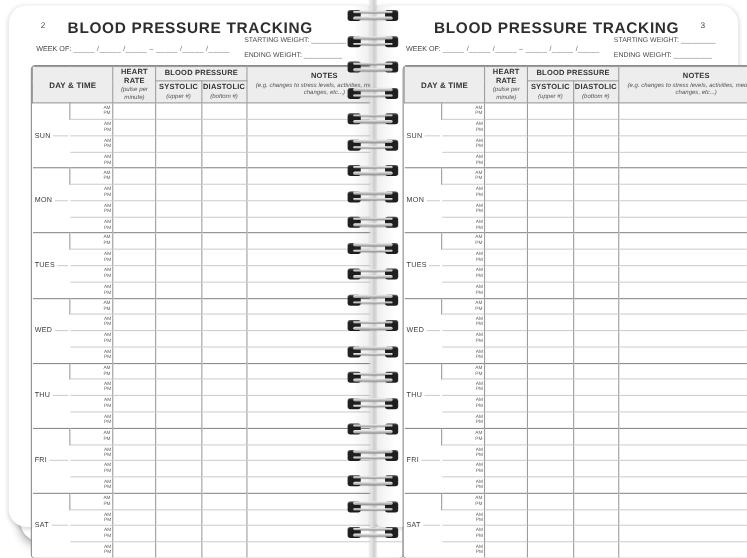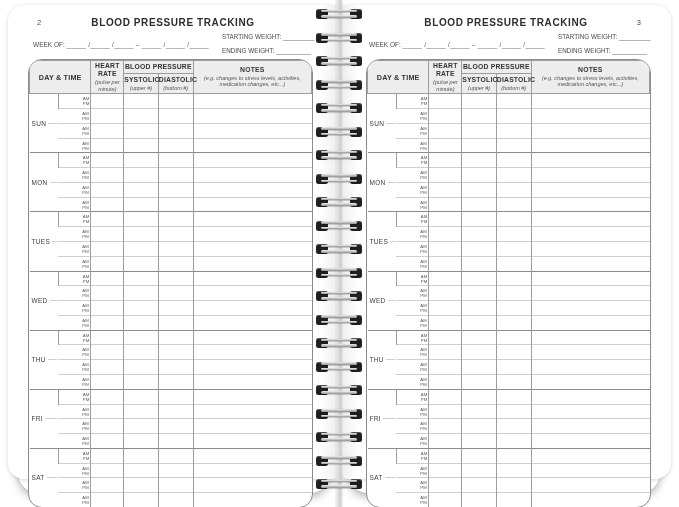--- a/index.html
+++ b/index.html
@@ -27,32 +27,32 @@
   .page-right{left:341px;border-radius:6px 16px 16px 6px;}
   .page-left::after{content:"";position:absolute;top:0;right:0;width:18px;height:100%;
     background:linear-gradient(to right,rgba(0,0,0,0) ,rgba(0,0,0,0.07));pointer-events:none;}
   .page-right::before{content:"";position:absolute;top:0;left:0;width:18px;height:100%;
     background:linear-gradient(to left,rgba(0,0,0,0) ,rgba(0,0,0,0.07));pointer-events:none;}
 
   .page-num{position:absolute;top:13px;font-size:7.5px;color:#444;}
   .page-left .page-num{left:29px;}
   .page-right .page-num{right:30px;}
   .page-title{position:absolute;top:12px;left:0;width:100%;text-align:center;
-    font-size:10px;font-weight:bold;letter-spacing:0.6px;color:#2e2e2e;}
+    font-size:14px;font-weight:bold;letter-spacing:0.6px;color:#2e2e2e;}
   .week-of{position:absolute;top:36px;left:25px;font-size:6.5px;color:#4a4a4a;white-space:nowrap;}
   .week-of .blanks{color:#6a6a6a;letter-spacing:0.3px;}
   .weights{position:absolute;top:28px;left:214px;width:94px;font-size:6.3px;color:#4a4a4a;}
   .weights .wline{margin-bottom:6.5px;white-space:nowrap;}
   .weights .blank{color:#6a6a6a;}
   .page-right .week-of{left:28px;}
   .page-right .weights{left:217px;}
 
   
-  .table-wrap{position:absolute;top:54px;left:20px;width:285px;
-    border:1.5px solid var(--outer-border);border-radius:14px;overflow:hidden;background:#fff;}
+  .table-wrap{position:absolute;top:54px;left:20px;width:339px;
+    border:1.5px solid var(--outer-border);border-radius:4px;overflow:hidden;background:#fff;}
   .page-right .table-wrap{left:25px;}
   table{border-collapse:collapse;width:100%;table-layout:fixed;}
   thead th{background:var(--header-bg);border:1px solid var(--grid-dark);
     text-align:center;vertical-align:middle;padding:1px 0;}
   thead{border-bottom:1.5px solid var(--outer-border);}
   .hname{font-size:6.8px;font-weight:bold;letter-spacing:0.2px;color:#333;line-height:1.25;}
   .hname-lg{font-size:7.2px;}
   .hsub{font-size:5.5px;font-style:italic;font-weight:normal;color:#555;line-height:1.2;}
   th.tier1{height:13px;}
   tbody td{border-left:1px solid var(--grid-dark);border-top:1px solid var(--grid-light);

